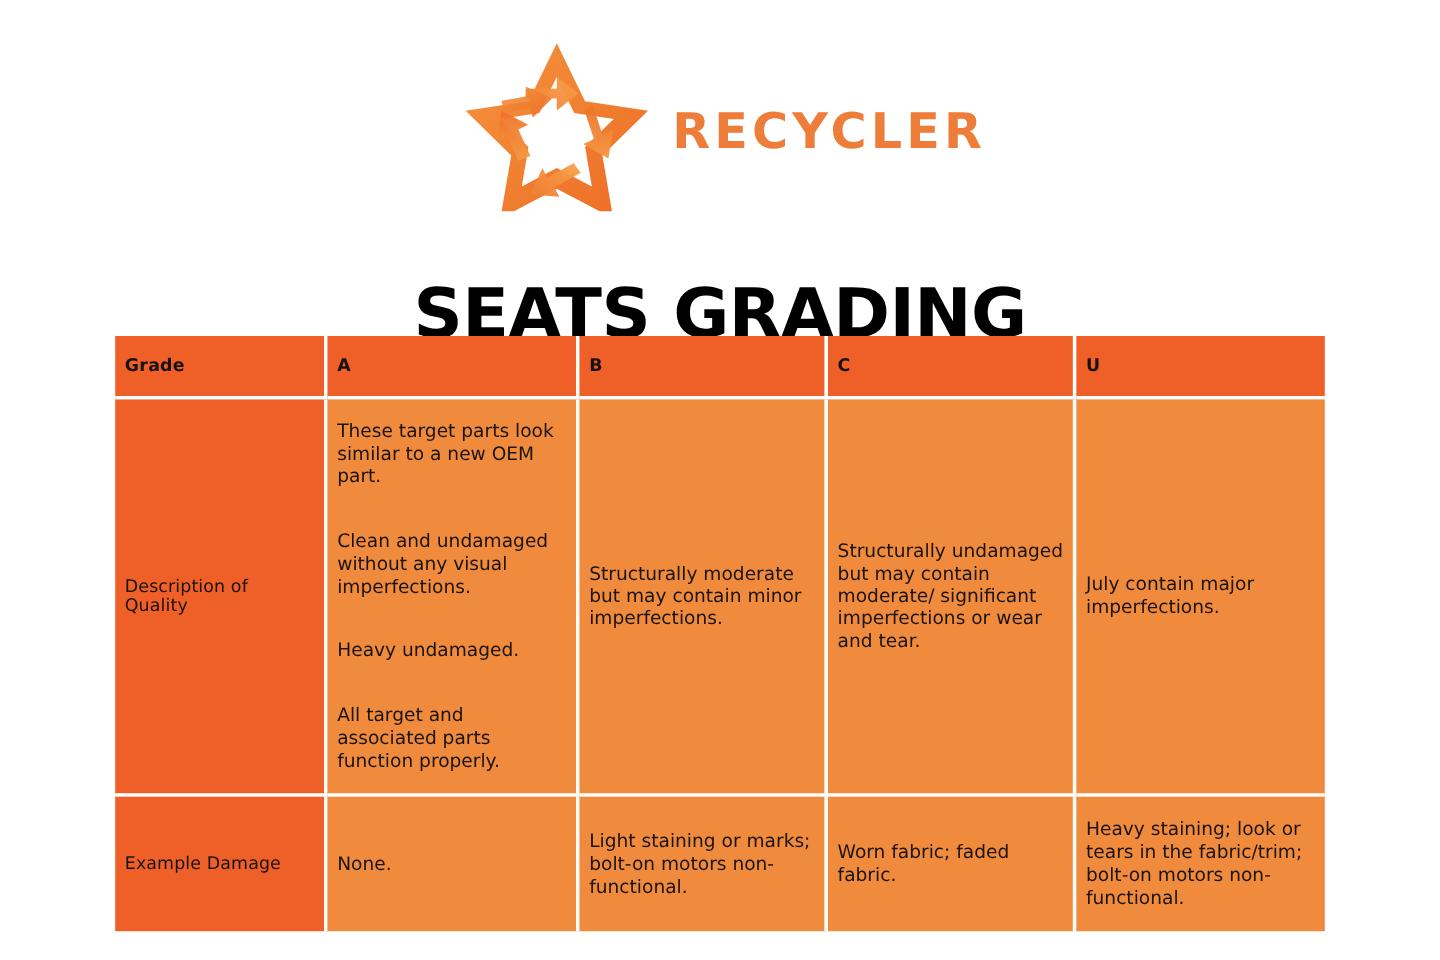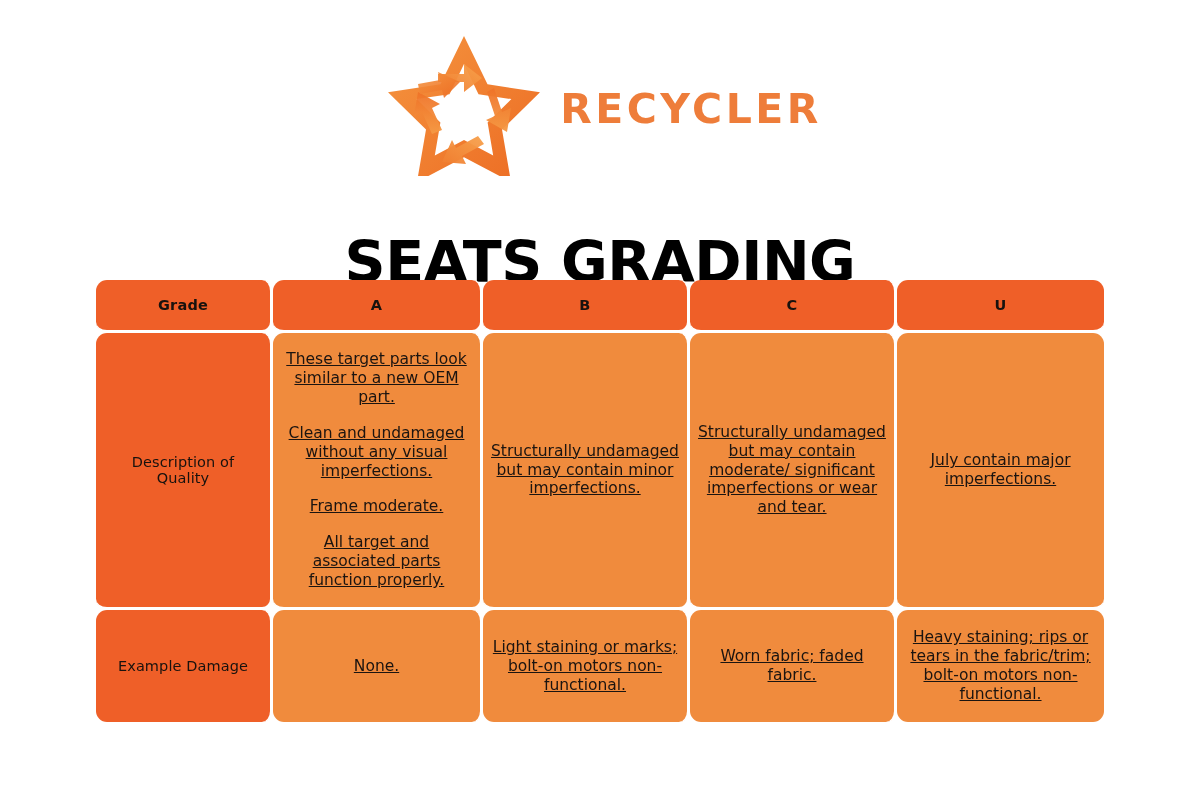--- a/index.html
+++ b/index.html
@@ -82,26 +82,25 @@
     left: 96px;
     top: 280px;
     width: 1008px;
     border-collapse: separate;
     border-spacing: 0;
     table-layout: fixed;
   }
   .grading-table td,
   .grading-table th {
     vertical-align: middle;
-    text-align: center;
+    text-align: left;
     padding: 17px 8px;
     box-sizing: border-box;
     border-right: 3px solid #ffffff;
     border-bottom: 3px solid #ffffff;
-    border-radius: 11px;
   }
   .grading-table th:last-child,
   .grading-table td:last-child {
     border-right: none;
   }
   .grading-table tr:last-child td {
     border-bottom: none;
   }
 
   col.c-grade { width: 177px; }
@@ -129,28 +128,27 @@
     letter-spacing: 0.1px;
   }
 
   td.body-cell {
     background: #F08B3D;
     font-family: "DejaVu Sans", sans-serif;
     font-size: 15.5px;
     font-weight: normal;
     color: #1b1410;
     line-height: 1.22;
-    text-decoration: underline;
   }
 
   tr.row-desc td { height: 232px; }
   tr.row-damage td { height: 112px; }
 
   .cell-para { margin: 0; }
-  .cell-para + .cell-para { margin-top: 17px; }
+  .cell-para + .cell-para { margin-top: 35px; }
 </style>
 </head>
 <body>
 
 <div class="logo-block">
   <div class="logo-inner">
 
     <svg class="logo-mark" viewBox="0 0 172 142" aria-hidden="true">
       <defs>
         <linearGradient id="gA" x1="0" y1="0" x2="1" y2="1">
@@ -203,25 +201,25 @@
       <th>U</th>
     </tr>
   </thead>
   <tbody>
 
     <tr class="row-desc">
       <td class="rowlabel">Description of Quality</td>
       <td class="body-cell">
         <p class="cell-para">These target parts look similar to a new OEM part.</p>
         <p class="cell-para">Clean and undamaged without any visual imperfections.</p>
-        <p class="cell-para">Frame moderate.</p>
+        <p class="cell-para">Heavy undamaged.</p>
         <p class="cell-para">All target and associated parts function properly.</p>
       </td>
       <td class="body-cell">
-        <p class="cell-para">Structurally undamaged but may contain minor imperfections.</p>
+        <p class="cell-para">Structurally moderate but may contain minor imperfections.</p>
       </td>
       <td class="body-cell">
         <p class="cell-para">Structurally undamaged but may contain moderate/ significant imperfections or wear and tear.</p>
       </td>
       <td class="body-cell">
         <p class="cell-para">July contain major imperfections.</p>
       </td>
     </tr>
 
     <tr class="row-damage">
@@ -229,18 +227,18 @@
       <td class="body-cell">
         <p class="cell-para">None.</p>
       </td>
       <td class="body-cell">
         <p class="cell-para">Light staining or marks; bolt-on motors non-functional.</p>
       </td>
       <td class="body-cell">
         <p class="cell-para">Worn fabric; faded fabric.</p>
       </td>
       <td class="body-cell">
-        <p class="cell-para">Heavy staining; rips or tears in the fabric/trim; bolt-on motors non-functional.</p>
+        <p class="cell-para">Heavy staining; look or tears in the fabric/trim; bolt-on motors non-functional.</p>
       </td>
     </tr>
 
   </tbody>
 </table>
 
 </body></html>

